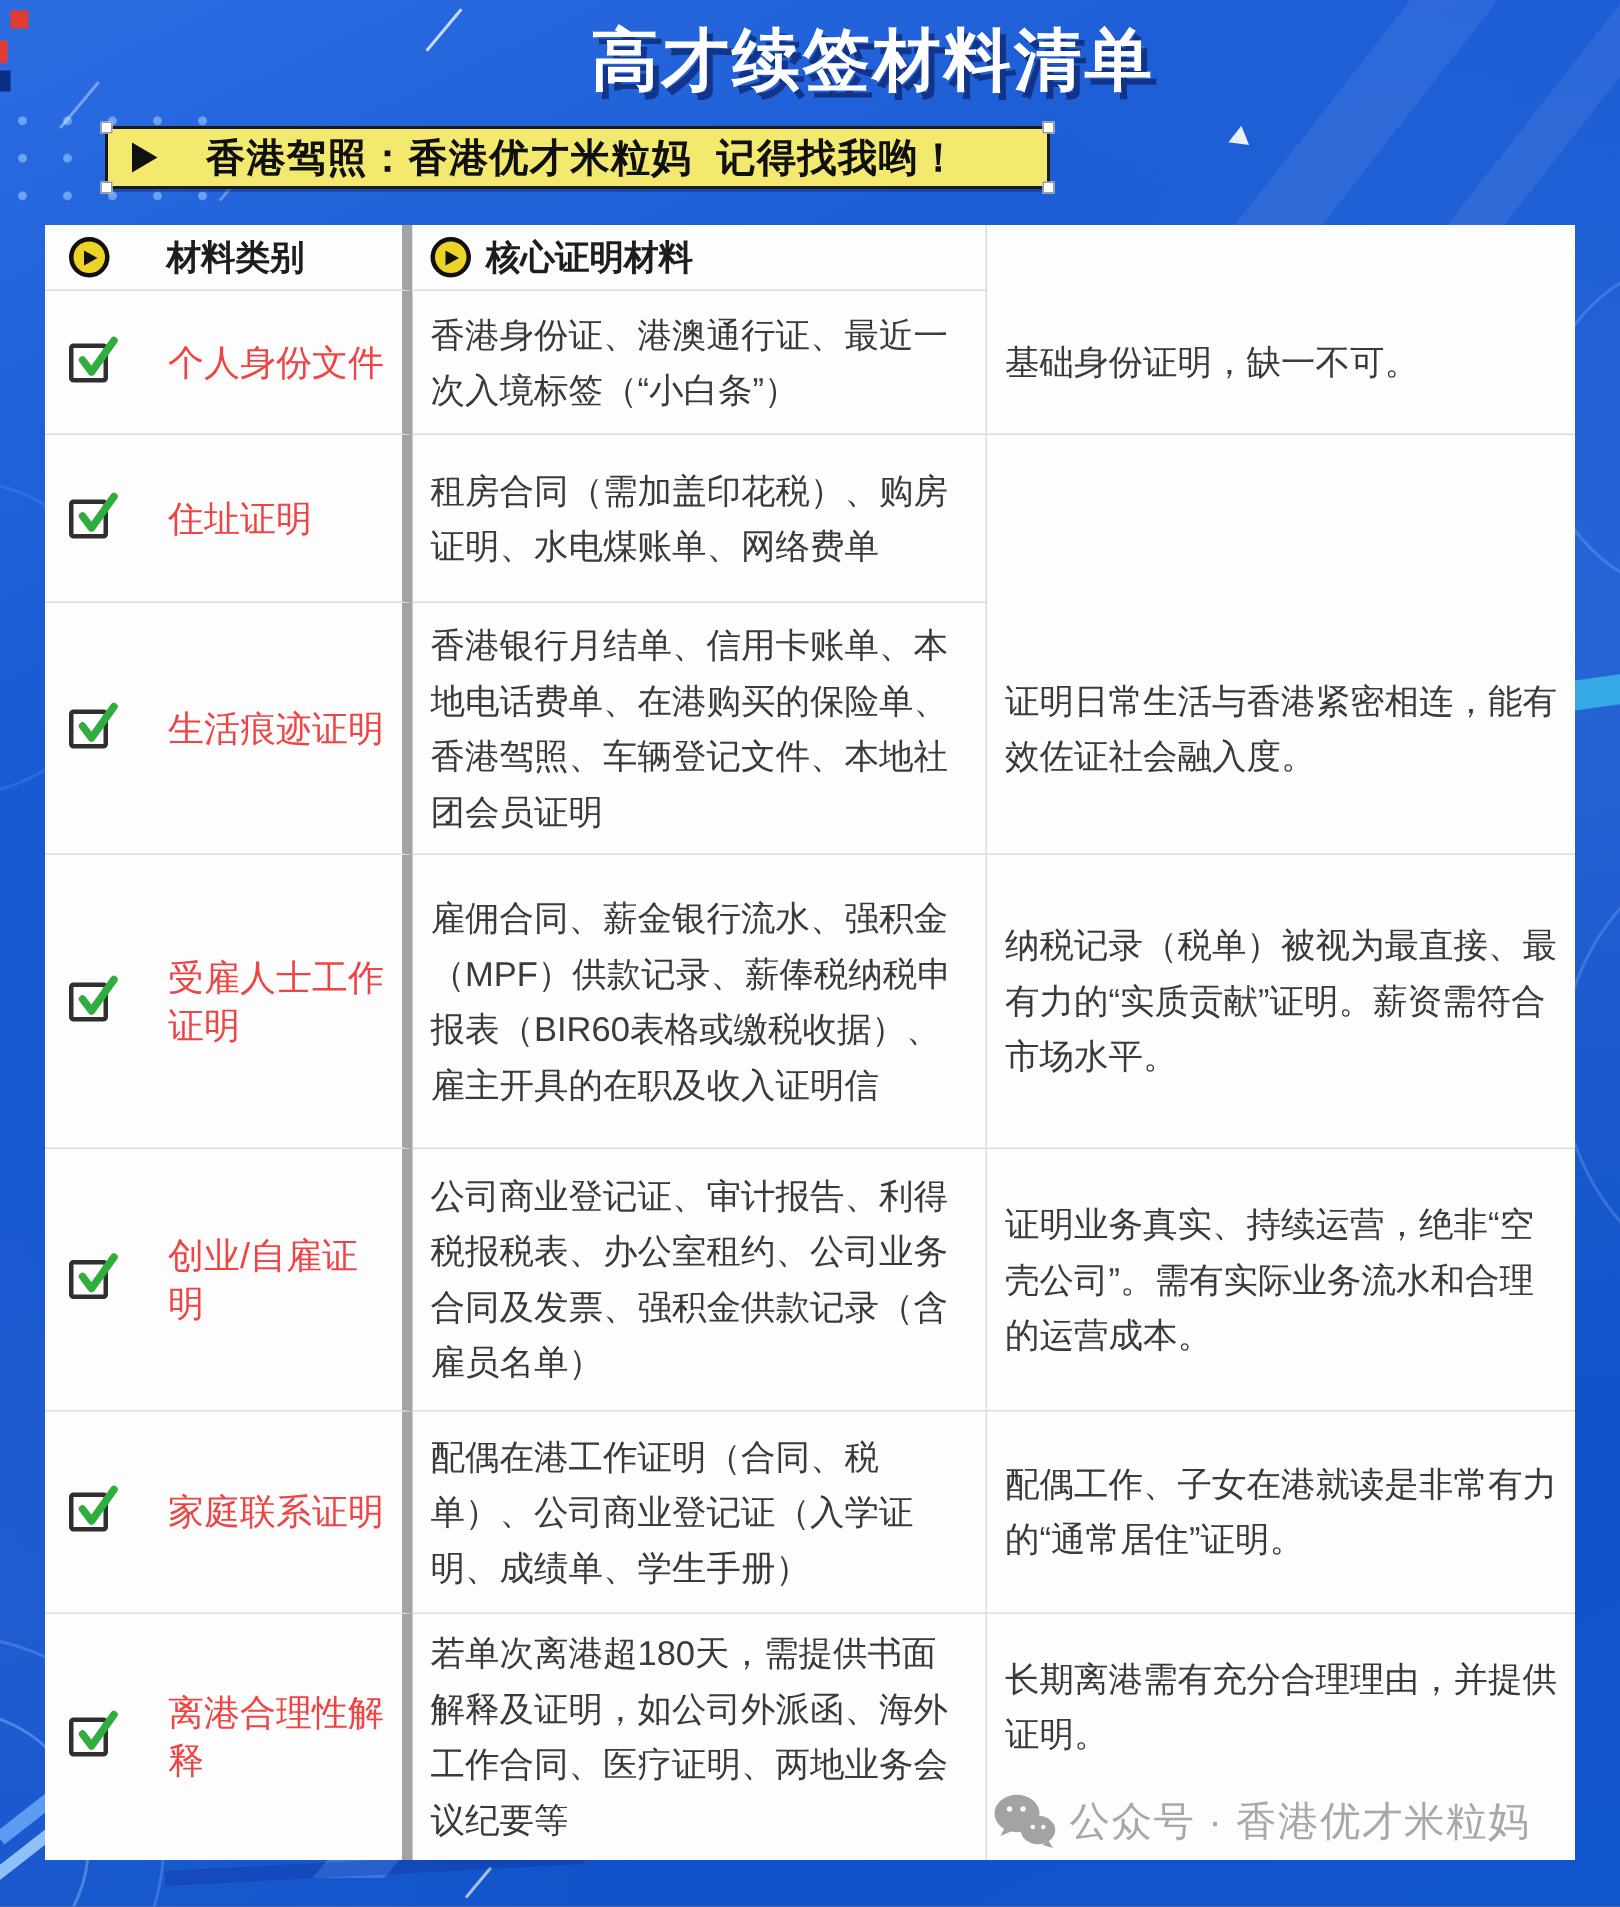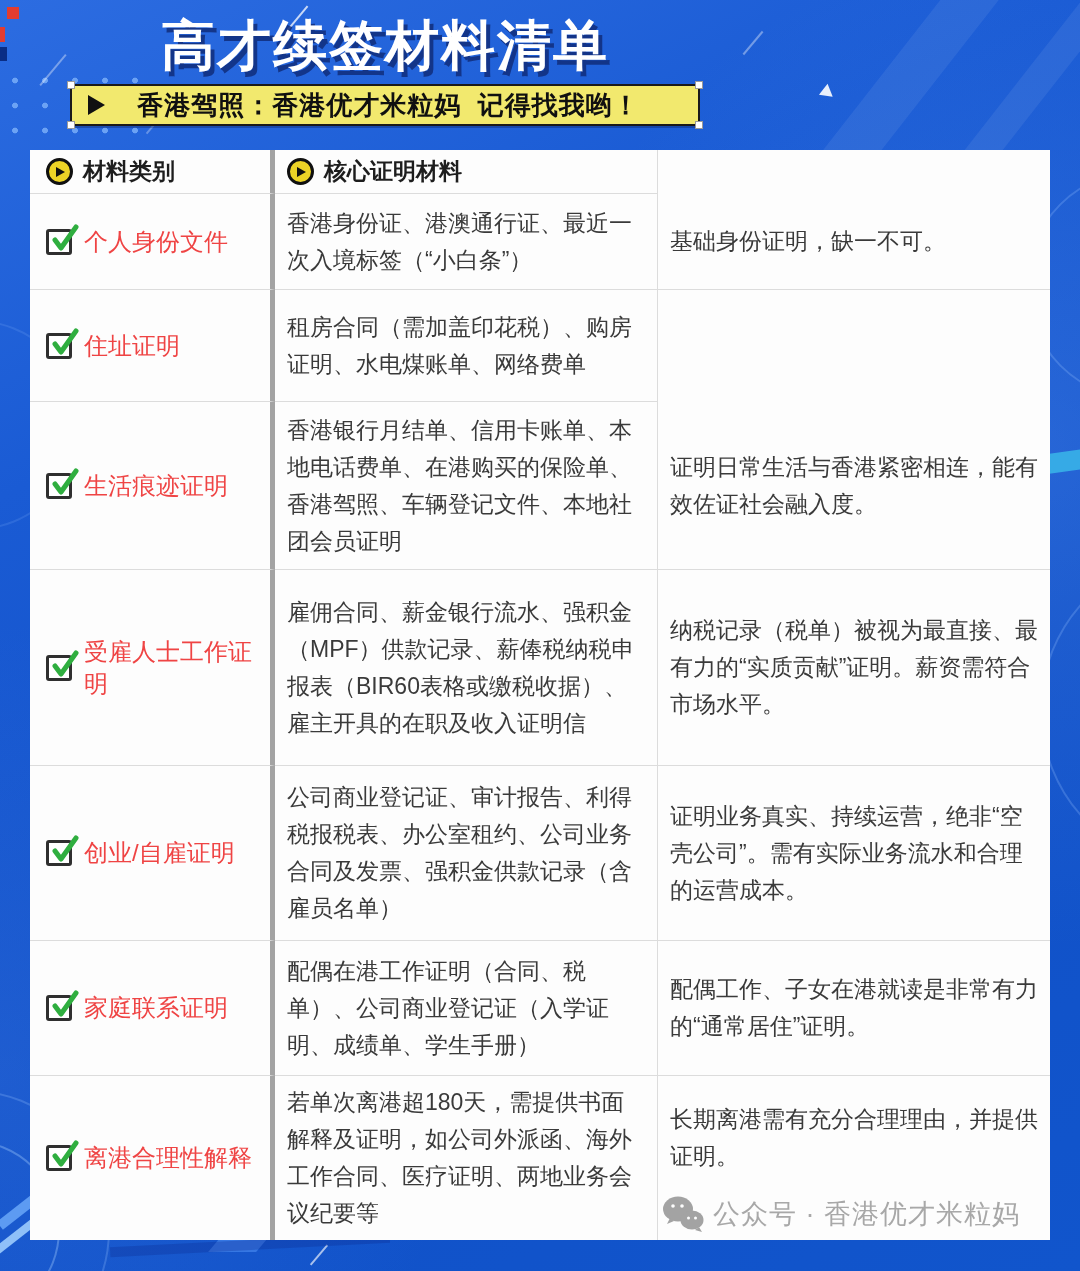--- a/index.html
+++ b/index.html
@@ -39,22 +39,22 @@
   .r5{left:-130px;top:320px;width:210px;height:210px;border-color:rgba(150,195,255,.16);}
   .tr-stripe{width:46px;height:280px;background:rgba(255,255,255,.07);transform:rotate(38deg);}
   .s1{left:884px;top:-60px;}
   .s2{left:1000px;top:-30px;width:30px;}
   .bl1{left:-8px;top:1198px;width:74px;height:10px;background:#5d9bf2;transform:rotate(-38deg);}
   .bl2{left:-14px;top:1224px;width:80px;height:8px;background:#8fc0f8;transform:rotate(-38deg);}
   .notch{left:214px;top:1238px;width:48px;height:14px;background:#3f7fe8;transform:skewX(-40deg);opacity:.8;}
   .bs1{left:110px;top:1240px;width:280px;height:10px;background:rgba(10,40,140,.28);transform:rotate(-3deg);}
   
   .title{
-    left:0;top:10px;width:770px;text-align:center;
-    font-size:54px;font-weight:900;letter-spacing:2px;color:#ffffff;
+    left:0;top:10px;width:770px;text-align:right;
+    font-size:45px;font-weight:900;letter-spacing:2px;color:#ffffff;
     text-shadow:4px 5px 0 rgba(16,45,122,.85);
   }
   
   .banner{
     left:70px;top:84px;width:630px;height:42px;background:#f2e96e;
     border:2px solid #1a1a1a;display:flex;align-items:center;
     box-shadow:0 2px 0 rgba(10,30,90,.35);
   }
   .banner .tri{width:0;height:0;margin-left:16px;flex:none;
     border-left:17px solid #111;border-top:10px solid transparent;border-bottom:10px solid transparent;}
@@ -62,21 +62,21 @@
     letter-spacing:1px;padding-right:26px;white-space:pre;}
   .handle{position:absolute;width:8px;height:8px;background:#fff;border:1px solid #9a9a9a;}
   .h-tl{left:-5px;top:-5px;} .h-tr{right:-5px;top:-5px;}
   .h-bl{left:-5px;bottom:-5px;} .h-br{right:-5px;bottom:-5px;}
   
   .tbl{left:30px;top:150px;width:1020px;height:1090px;background:#fdfdfd;
     display:flex;flex-direction:column;}
   .t-row{display:flex;width:100%;}
   .cell{border-bottom:1px solid #dcdcdc;display:flex;align-items:center;color:#3a3a3a;}
   .t-row:last-child .cell{border-bottom:none;}
-  .c1{width:245px;border-right:5px solid #a3a3a3;padding:6px 8px 6px 16px;}
+  .c1{width:245px;border-right:7px solid #a3a3a3;padding:6px 8px 6px 16px;gap:28px;}
   .c2{width:383px;border-right:1px solid #dcdcdc;padding:8px 12px 8px 12px;}
   .c3{width:392px;padding:8px 10px 8px 12px;}
   .cell p{margin:0;font-size:23px;line-height:37px;}
   .cat-label{font-size:24px;color:#ef4444;}
   .hdr .cell{background:#fdfdfd;}
   .hdr-label{font-size:23px;font-weight:bold;color:#1d1d1d;}
   .play-ico{width:27px;height:27px;border-radius:50%;background:#ecd326;border:3.5px solid #101010;
     display:flex;align-items:center;justify-content:center;margin-right:10px;flex:none;}
   .play-ico i{display:block;width:0;height:0;margin-left:2px;
     border-left:9px solid #101010;border-top:5.5px solid transparent;border-bottom:5.5px solid transparent;}

